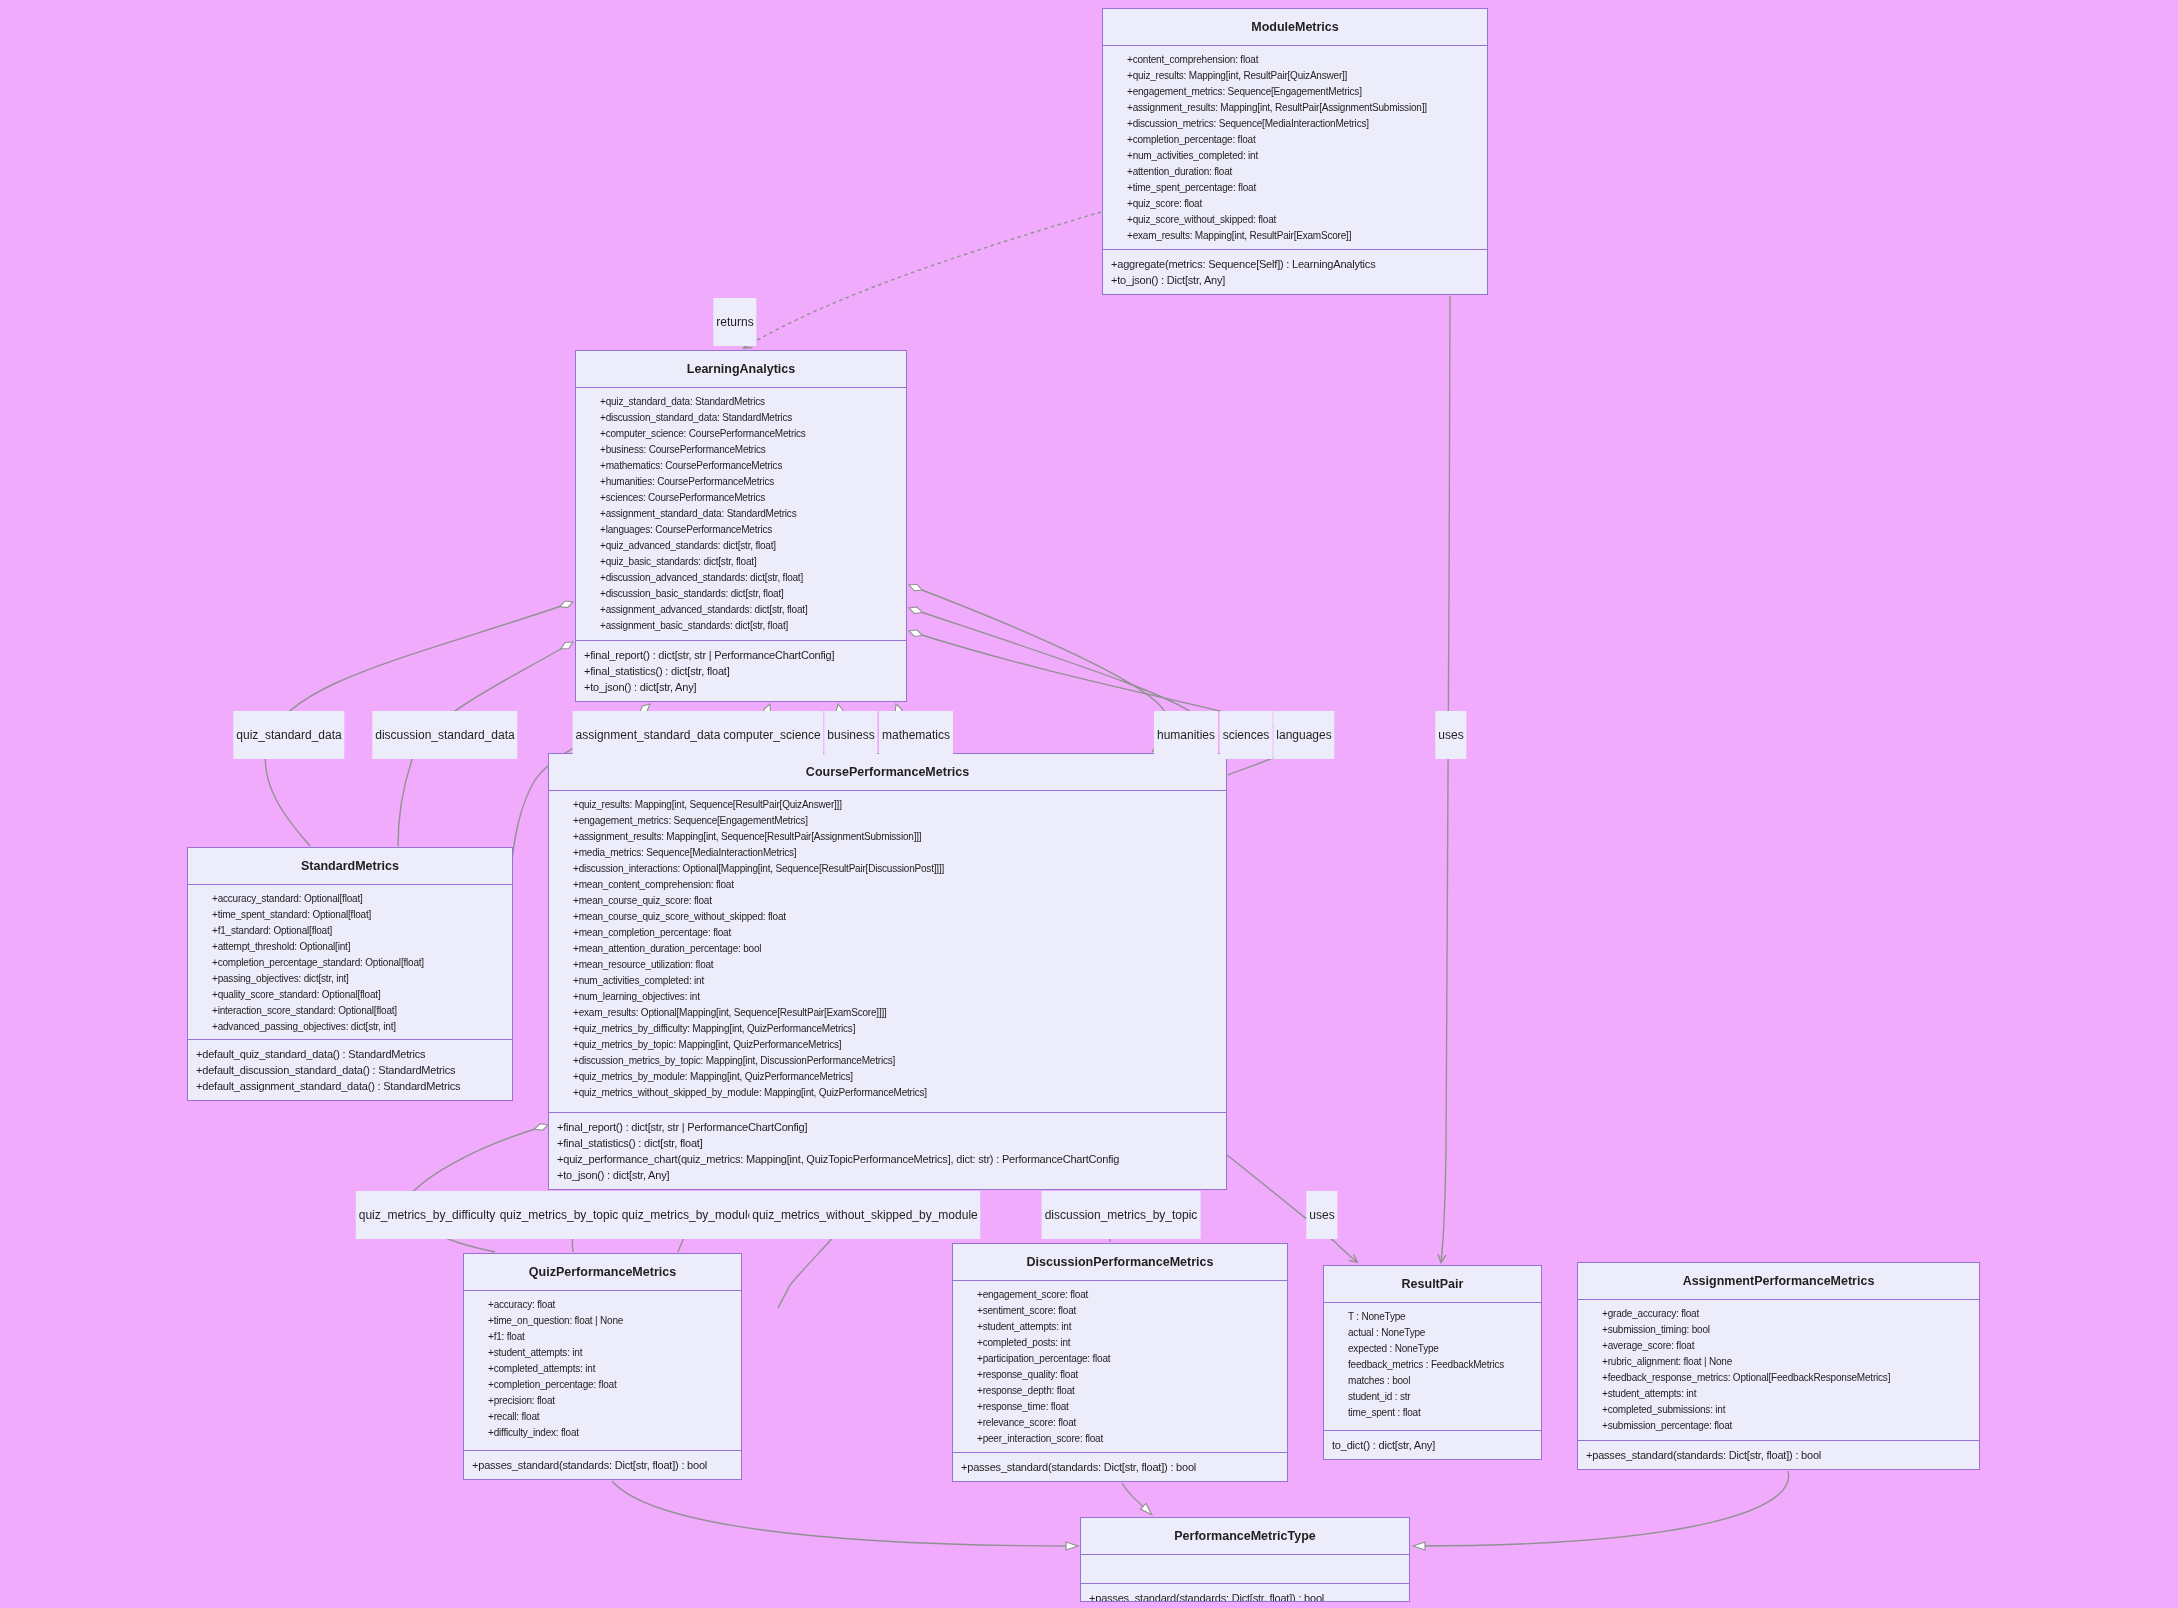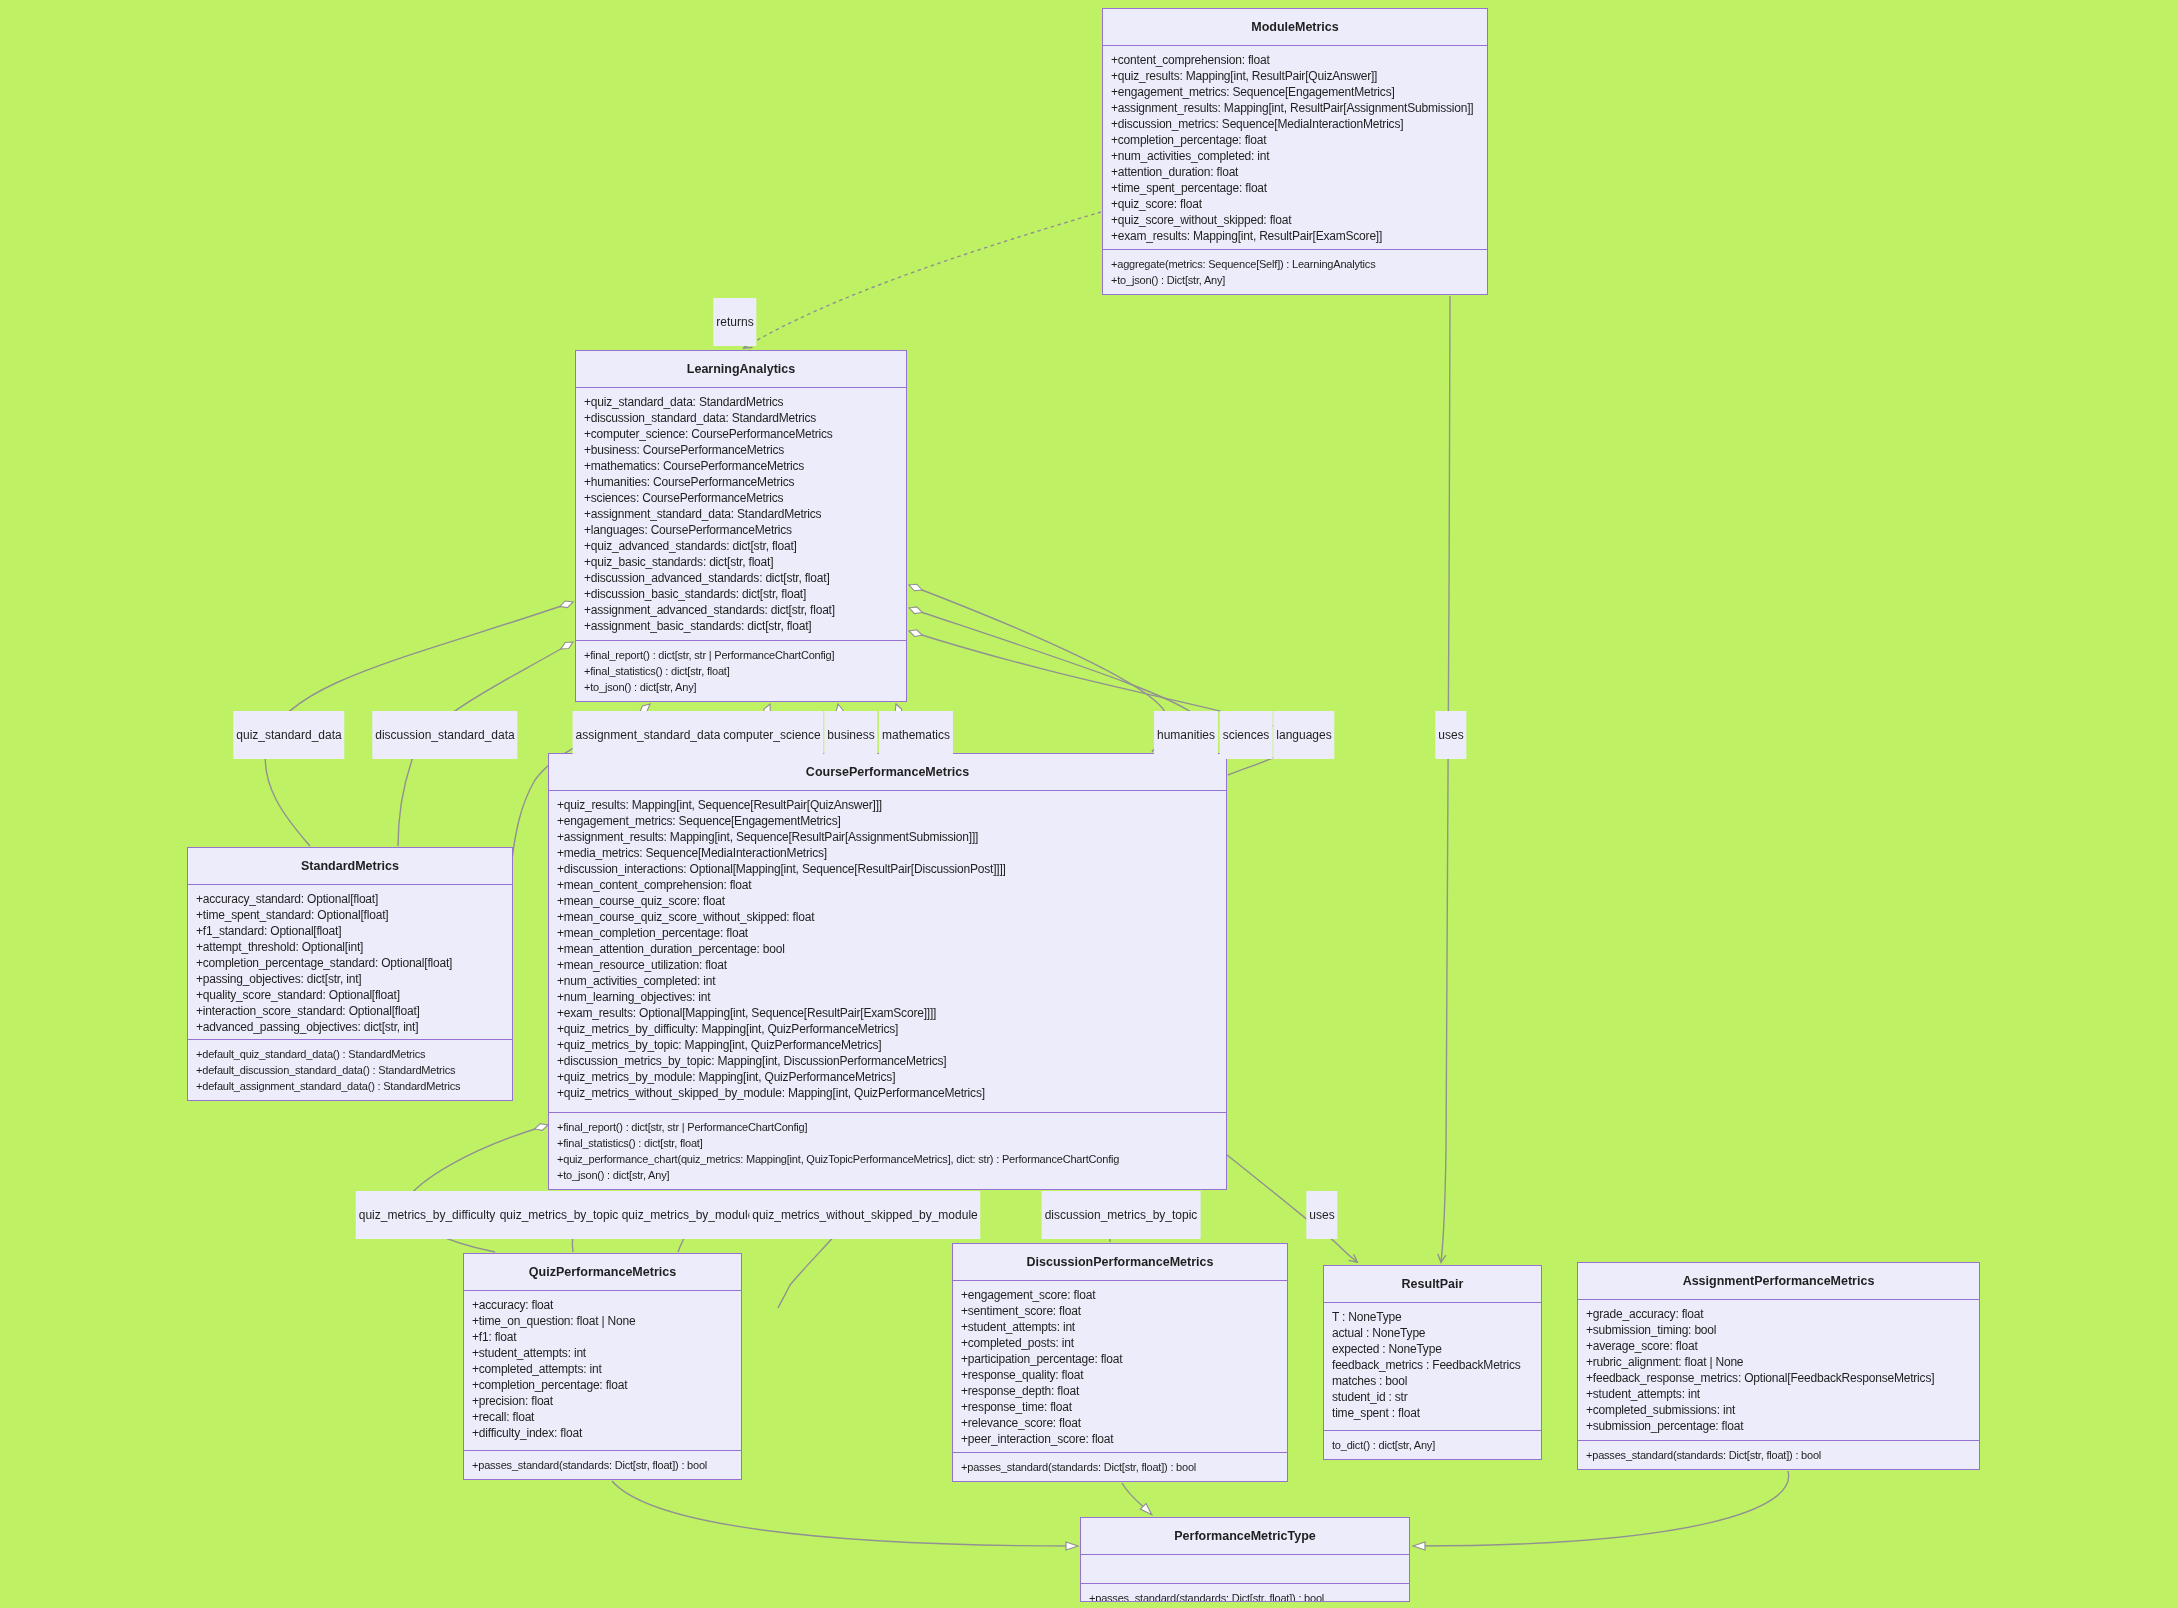--- a/index.html
+++ b/index.html
@@ -1,32 +1,32 @@
 <!DOCTYPE html>
 <html><head>
 <meta charset="utf-8">
 <style>
   html,body{margin:0;padding:0;background:#ffffff;}
   .canvas{
-    position:relative;width:2178px;height:1608px;background:#bef264;
+    position:relative;width:2178px;height:1608px;background:#f0abfc;
     font-family:"Liberation Sans",sans-serif;color:#1f1f1f;overflow:hidden;
   }
   svg.edges{position:absolute;left:0;top:0;width:2178px;height:1608px;}
   svg.edges path{fill:none;stroke:#919191;stroke-width:1.4;}
   svg.edges path.dashed{stroke-dasharray:3.5,3.5;}
   .uml-class{
     position:absolute;display:flex;flex-direction:column;box-sizing:border-box;
     background:#ececfb;border:1.4px solid #9673d2;overflow:hidden;
   }
   .class-title{
     min-height:36px;display:flex;align-items:center;justify-content:center;
     font-weight:bold;font-size:12.5px;border-bottom:1.4px solid #9673d2;
   }
   .class-attrs{
-    flex:1;min-height:16px;padding:6px 8px;font-size:12px;line-height:16px;
+    flex:1;min-height:16px;padding:6px 24px;font-size:10px;line-height:16px;
     letter-spacing:-0.2px;border-bottom:1.4px solid #9673d2;white-space:nowrap;
   }
   .class-methods{
     padding:6px 8px;font-size:11px;line-height:16px;letter-spacing:-0.2px;white-space:nowrap;
   }
   .edge-label{
     position:absolute;transform:translate(-50%,-50%);background:#ececfb;
     padding:17px 3px;font-size:12px;white-space:nowrap;color:#1f1f1f;
   }
 </style>

